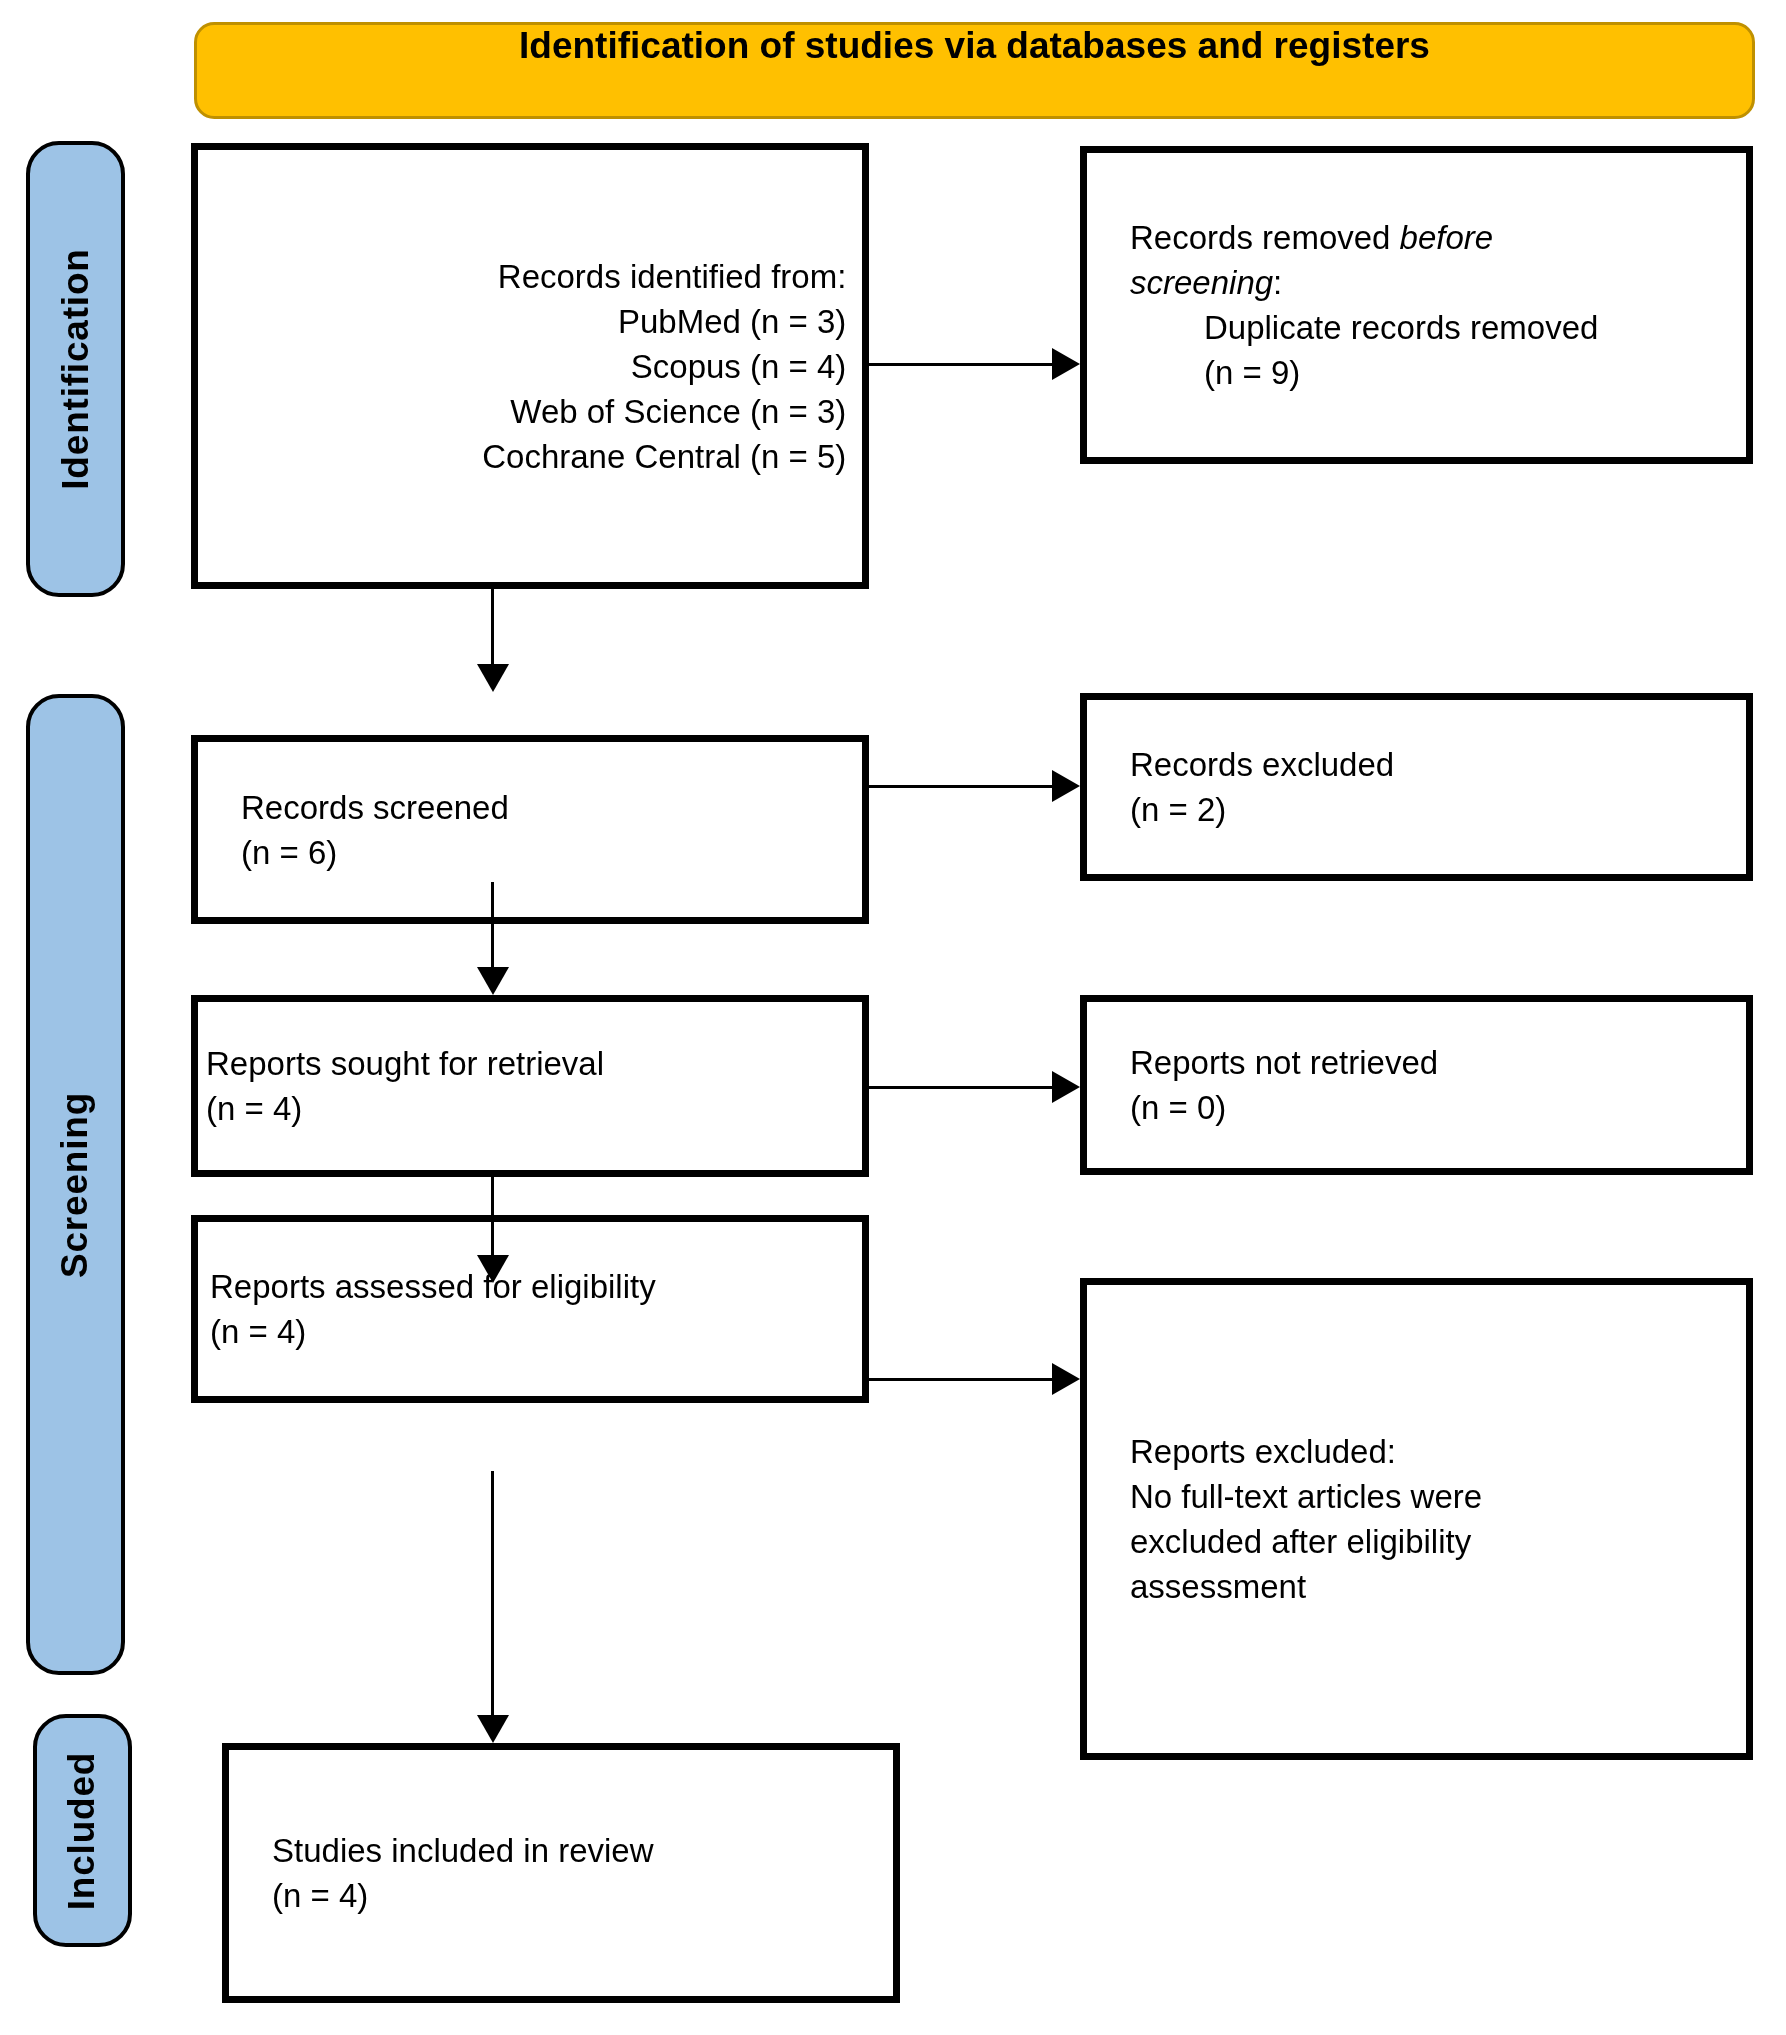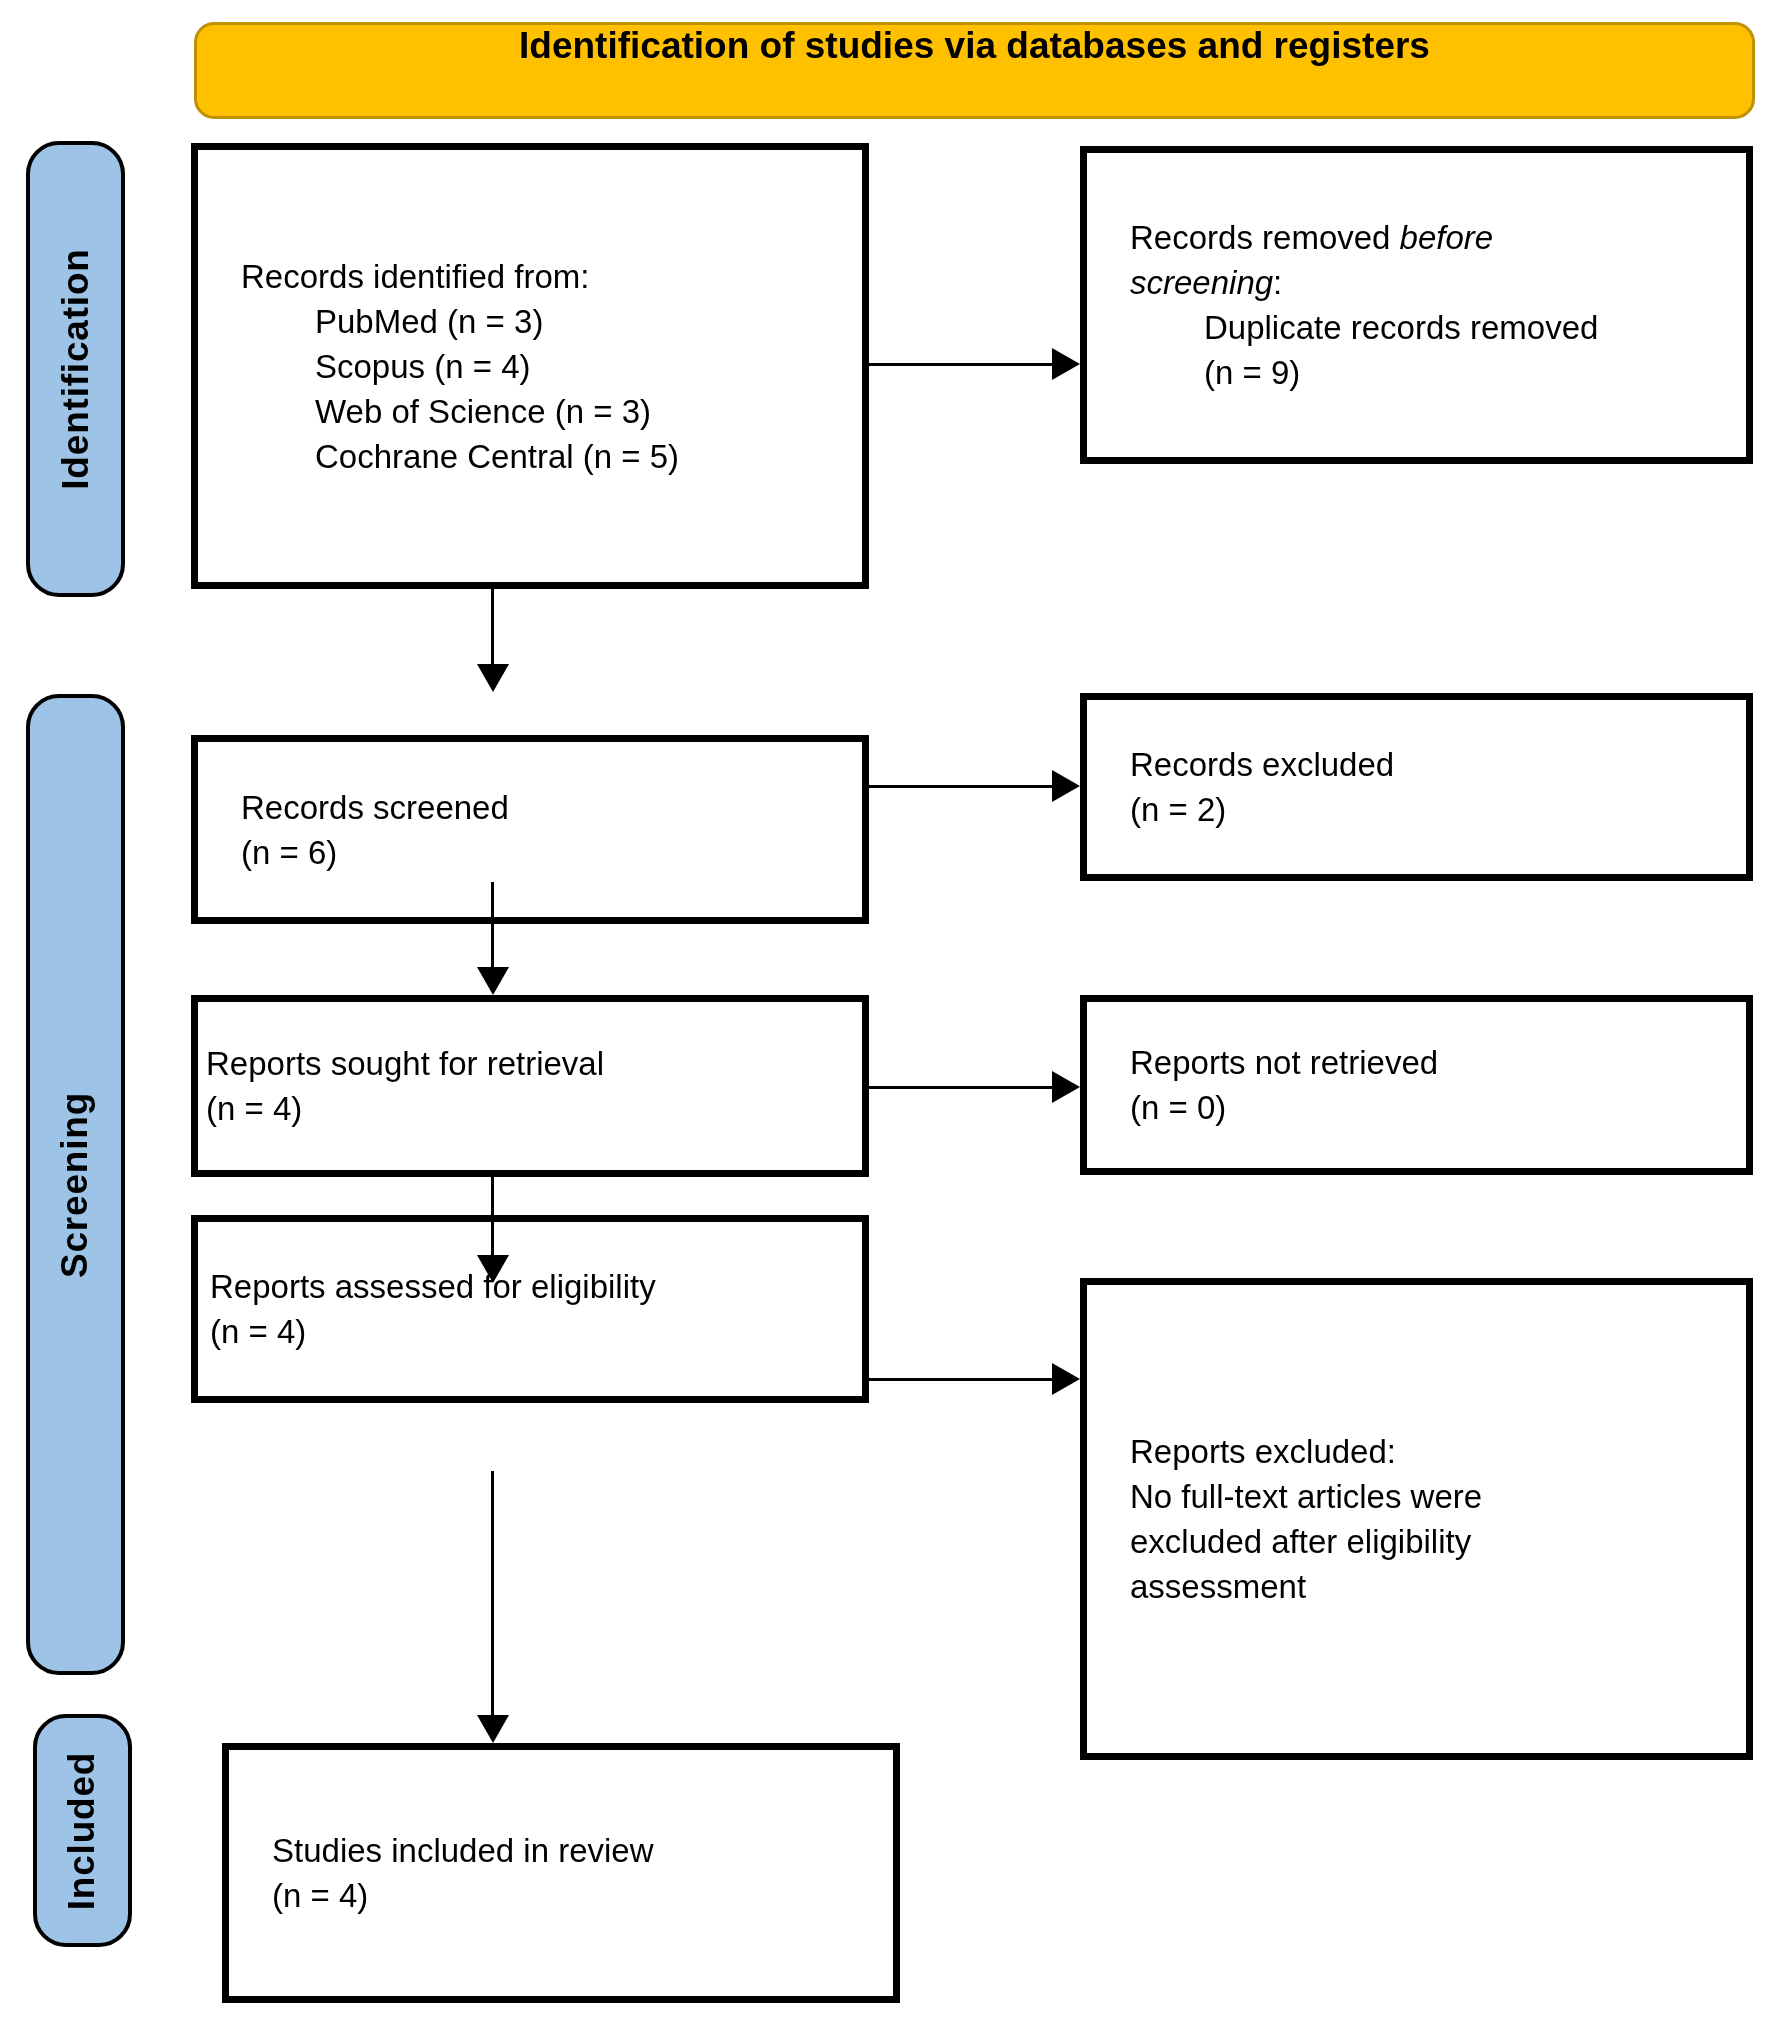--- a/index.html
+++ b/index.html
@@ -87,21 +87,21 @@
   </div>
 
   <div class="stage" style="left:26px; top:694px; width:99px; height:981px;">
     <span class="vlabel">Screening</span>
   </div>
 
   <div class="stage" style="left:33px; top:1714px; width:99px; height:233px;">
     <span class="vlabel">Included</span>
   </div>
 
-  <div class="flow-box" style="left:191px; top:143px; width:678px; height:446px;">
+  <div class="flow-box" style="left:191px; top:143px; width:678px; height:446px;text-align:right;">
       <div class="line"><span>Records identified from:</span></div>
       <div class="line indent"><span>PubMed (n = 3)</span></div>
       <div class="line indent"><span>Scopus (n = 4)</span></div>
       <div class="line indent"><span>Web of Science (n = 3)</span></div>
       <div class="line indent"><span>Cochrane Central (n = 5)</span></div>
     </div>
 
   <div class="flow-box" style="left:1080px; top:146px; width:673px; height:318px;">
       <div class="line"><span>Records removed </span><span class="italic">before</span></div>
       <div class="line"><span class="italic">screening</span><span>:</span></div>

